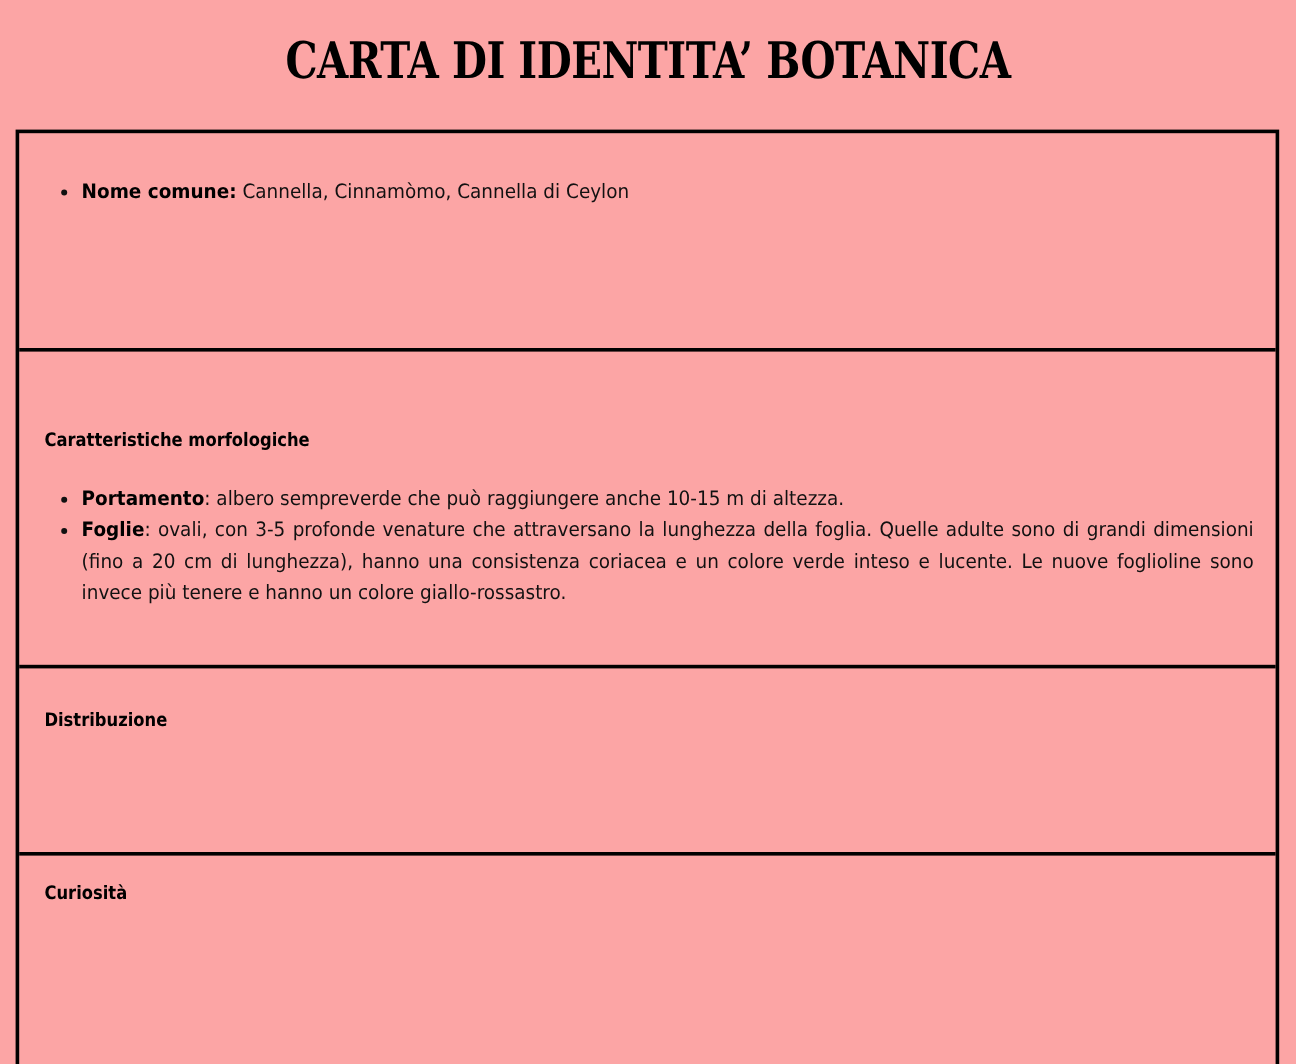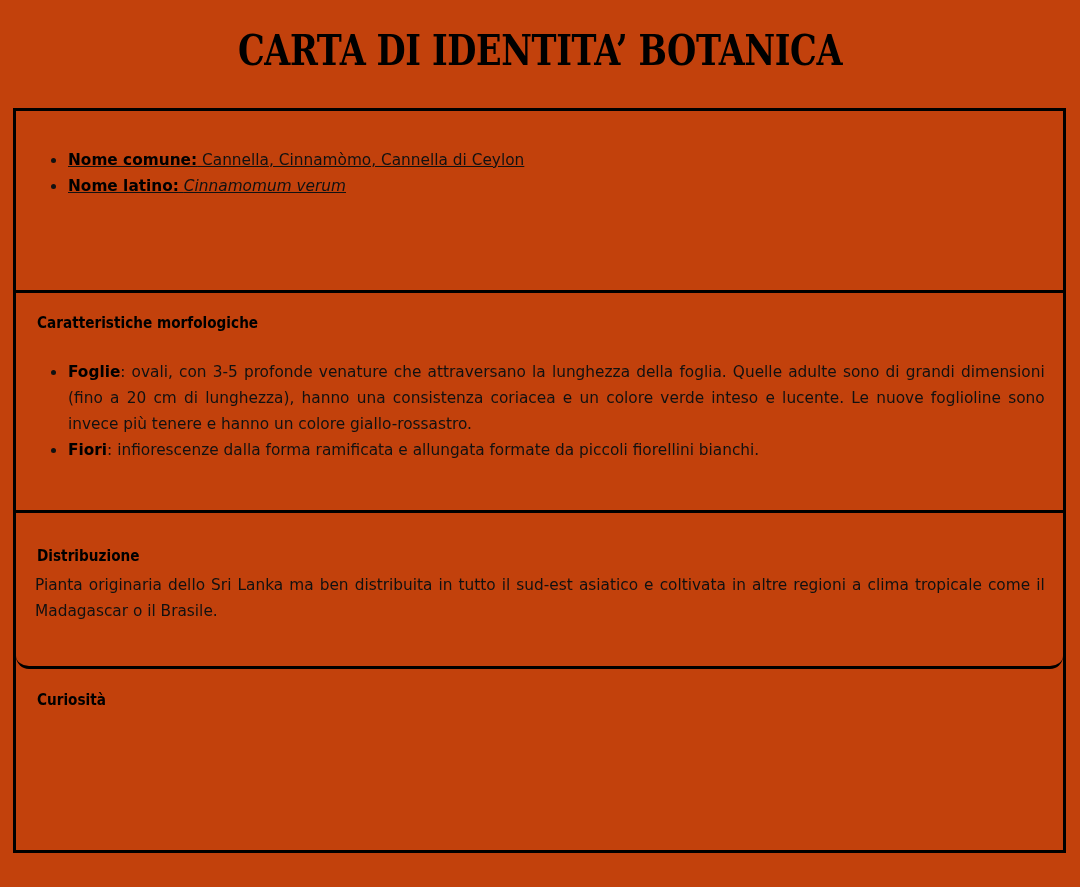--- a/index.html
+++ b/index.html
@@ -11,21 +11,21 @@
     width: 1080px;
     height: 887px;
     font-family: "DejaVu Sans", sans-serif;
     color: #111111;
     overflow: hidden;
   }
   .page {
     position: relative;
     width: 1080px;
     height: 887px;
-    background: #c2410c;
+    background: #fca5a5;
   }
 
   
   .title {
     position: absolute;
     top: 26px;
     left: 0;
     width: 1080px;
     text-align: center;
     font-family: "DejaVu Serif", serif;
@@ -54,25 +54,25 @@
     padding: 0;
   }
   .box:last-child { border-bottom: none; }
 
   .box-inner {
     padding: 0 18px 0 18px;
   }
 
   
   .box1 { height: 182px; }
-  .box2 { height: 220px; }
-  .box3 { height: 156px; border-radius: 13px; }
+  .box2 { height: 220px; margin-top: 44px; }
+  .box3 { height: 156px; }
   .box4 { height: 181px; border-radius: 31px; }
 
-  .box1 .box-inner { padding-top: 36px; text-decoration: underline; }
+  .box1 .box-inner { padding-top: 36px; }
   .box2 .box-inner { padding-top: 20px; }
   .box3 .box-inner { padding-top: 33px; }
   .box4 .box-inner { padding-top: 21px; }
 
   
   .section-head {
     font-family: "DejaVu Sans", sans-serif;
     font-weight: bold;
     font-size: 15.5px;
     line-height: 20px;
@@ -138,47 +138,41 @@
   <div class="title">CARTA DI IDENTITA’ BOTANICA</div>
 
   <div class="boxes">
 
     <div class="box box1">
       <div class="box-inner">
         <ul class="list tight">
           <li>
               <span class="inner-text"><b>Nome comune:</b><span> Cannella, Cinnamòmo, Cannella di Ceylon</span></span>
             </li>
-          <li>
-              <span class="inner-text"><b>Nome latino:</b><span> </span><i>Cinnamomum verum</i></span>
-            </li>
         </ul>
       </div>
     </div>
 
     <div class="box box2">
       <div class="box-inner">
         <div class="section-head head-gap">Caratteristiche morfologiche</div>
         <ul class="list">
           <li>
-              <span class="inner-text"><b>Foglie</b><span>: ovali, con 3-5 profonde venature che attraversano la lunghezza della foglia. Quelle adulte sono di grandi dimensioni (fino a 20 cm di lunghezza), hanno una consistenza coriacea e un colore verde inteso e lucente. Le nuove foglioline sono invece più tenere e hanno un colore giallo-rossastro.</span></span>
+              <span class="inner-text"><b>Portamento</b><span>: albero sempreverde che può raggiungere anche 10-15 m di altezza.</span></span>
             </li>
           <li>
-              <span class="inner-text"><b>Fiori</b><span>: infiorescenze dalla forma ramificata e allungata formate da piccoli fiorellini bianchi.</span></span>
+              <span class="inner-text"><b>Foglie</b><span>: ovali, con 3-5 profonde venature che attraversano la lunghezza della foglia. Quelle adulte sono di grandi dimensioni (fino a 20 cm di lunghezza), hanno una consistenza coriacea e un colore verde inteso e lucente. Le nuove foglioline sono invece più tenere e hanno un colore giallo-rossastro.</span></span>
             </li>
         </ul>
       </div>
     </div>
 
     <div class="box box3">
       <div class="box-inner">
         <div class="section-head head-gap-sm">Distribuzione</div>
-        <p class="para">
-            <span class="inner-text">Pianta originaria dello Sri Lanka ma ben distribuita in tutto il sud-est asiatico e coltivata in altre regioni a clima tropicale come il Madagascar o il Brasile.</span>
-          </p>
       </div>
     </div>
 
     <div class="box box4">
       <div class="box-inner">
         <div class="section-head">Curiosità</div>
         <ul class="list">
         </ul>
       </div>
     </div>

